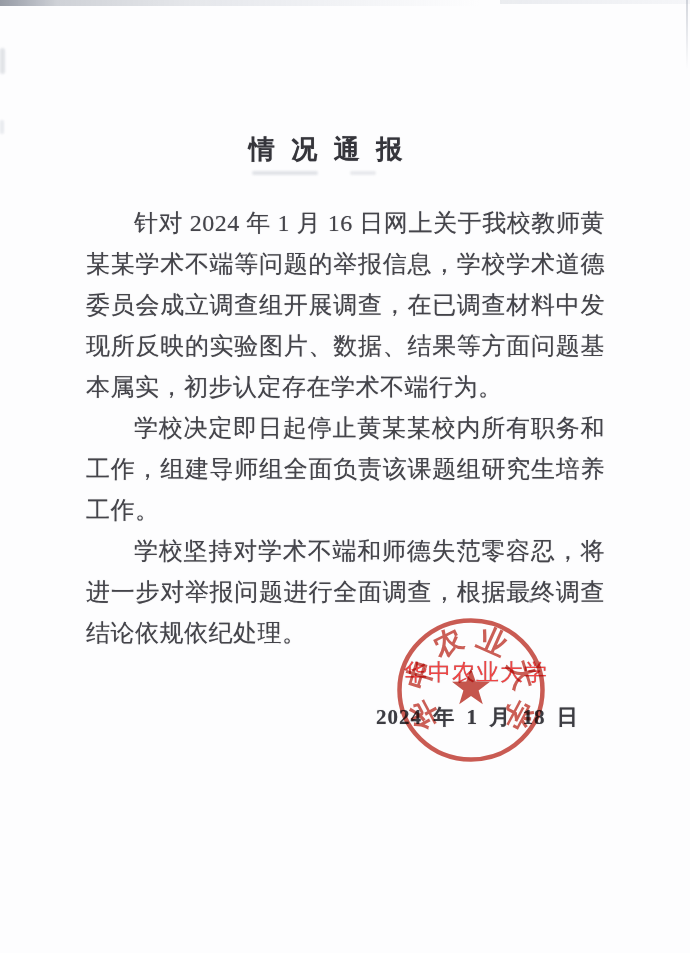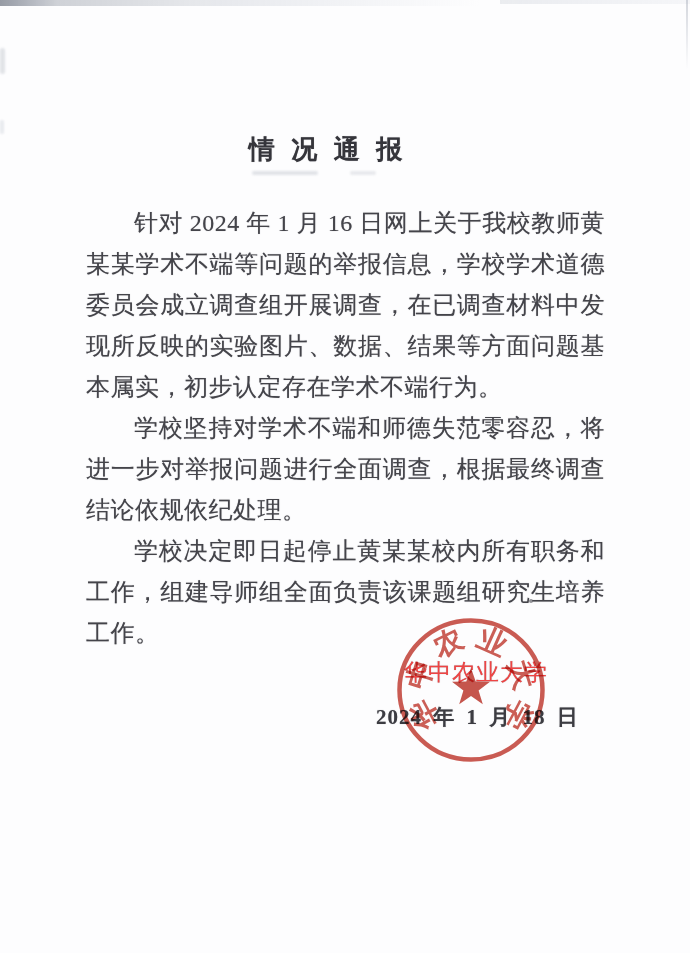--- a/index.html
+++ b/index.html
@@ -101,22 +101,22 @@
   <div class="scan-right"></div>
   <div class="scan-left-smudge"></div>
   <div class="scan-left-smudge2"></div>
 
   <h1 class="doc-title">情 况 通 报</h1>
   <div class="title-smudge-a"></div>
   <div class="title-smudge-b"></div>
 
   <div class="doc-body">
     <p>针对 2024 年 1 月 16 日网上关于我校教师黄某某学术不端等问题的举报信息，学校学术道德委员会成立调查组开展调查，在已调查材料中发现所反映的实验图片、数据、结果等方面问题基本属实，初步认定存在学术不端行为。</p>
+    <p>学校决定即日起停止黄某某校内所有职务和工作，组建导师组全面负责该课题组研究生培养工作。</p>
     <p>学校坚持对学术不端和师德失范零容忍，将进一步对举报问题进行全面调查，根据最终调查结论依规依纪处理。</p>
-    <p>学校决定即日起停止黄某某校内所有职务和工作，组建导师组全面负责该课题组研究生培养工作。</p>
   </div>
 
   <div class="signature-line">华中农业大学</div>
   <div class="date-line">2024 年 1 月 18 日</div>
 
   <div class="dot-artifact"></div>
 
   <svg class="seal" viewBox="0 0 156 152" xmlns="http://www.w3.org/2000/svg">
     <ellipse cx="78" cy="76" rx="71.5" ry="69.5" fill="none" stroke="#c4443a" stroke-width="4.5" opacity="0.95"></ellipse>
     <polygon points="78,54 82.7,67.5 97,67.8 85.6,76.5 89.8,90.2 78,82 66.2,90.2 70.4,76.5 59,67.8 73.3,67.5" fill="#bf3d33" opacity="0.95"></polygon>

